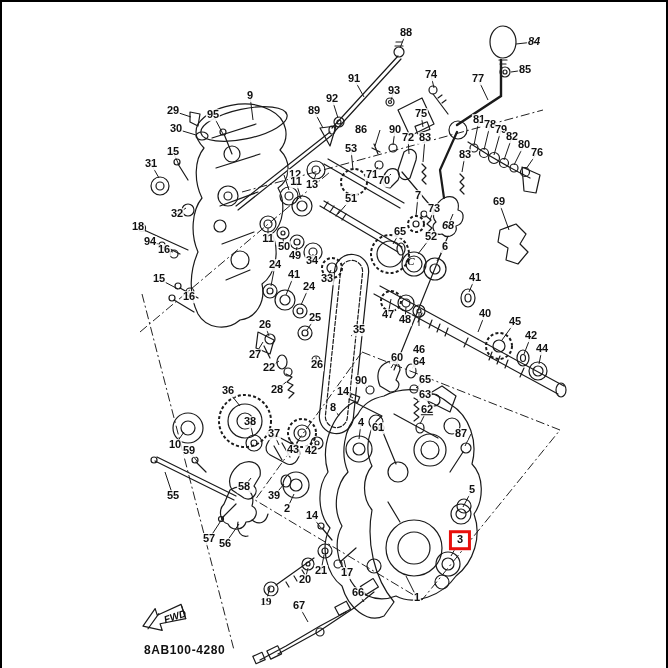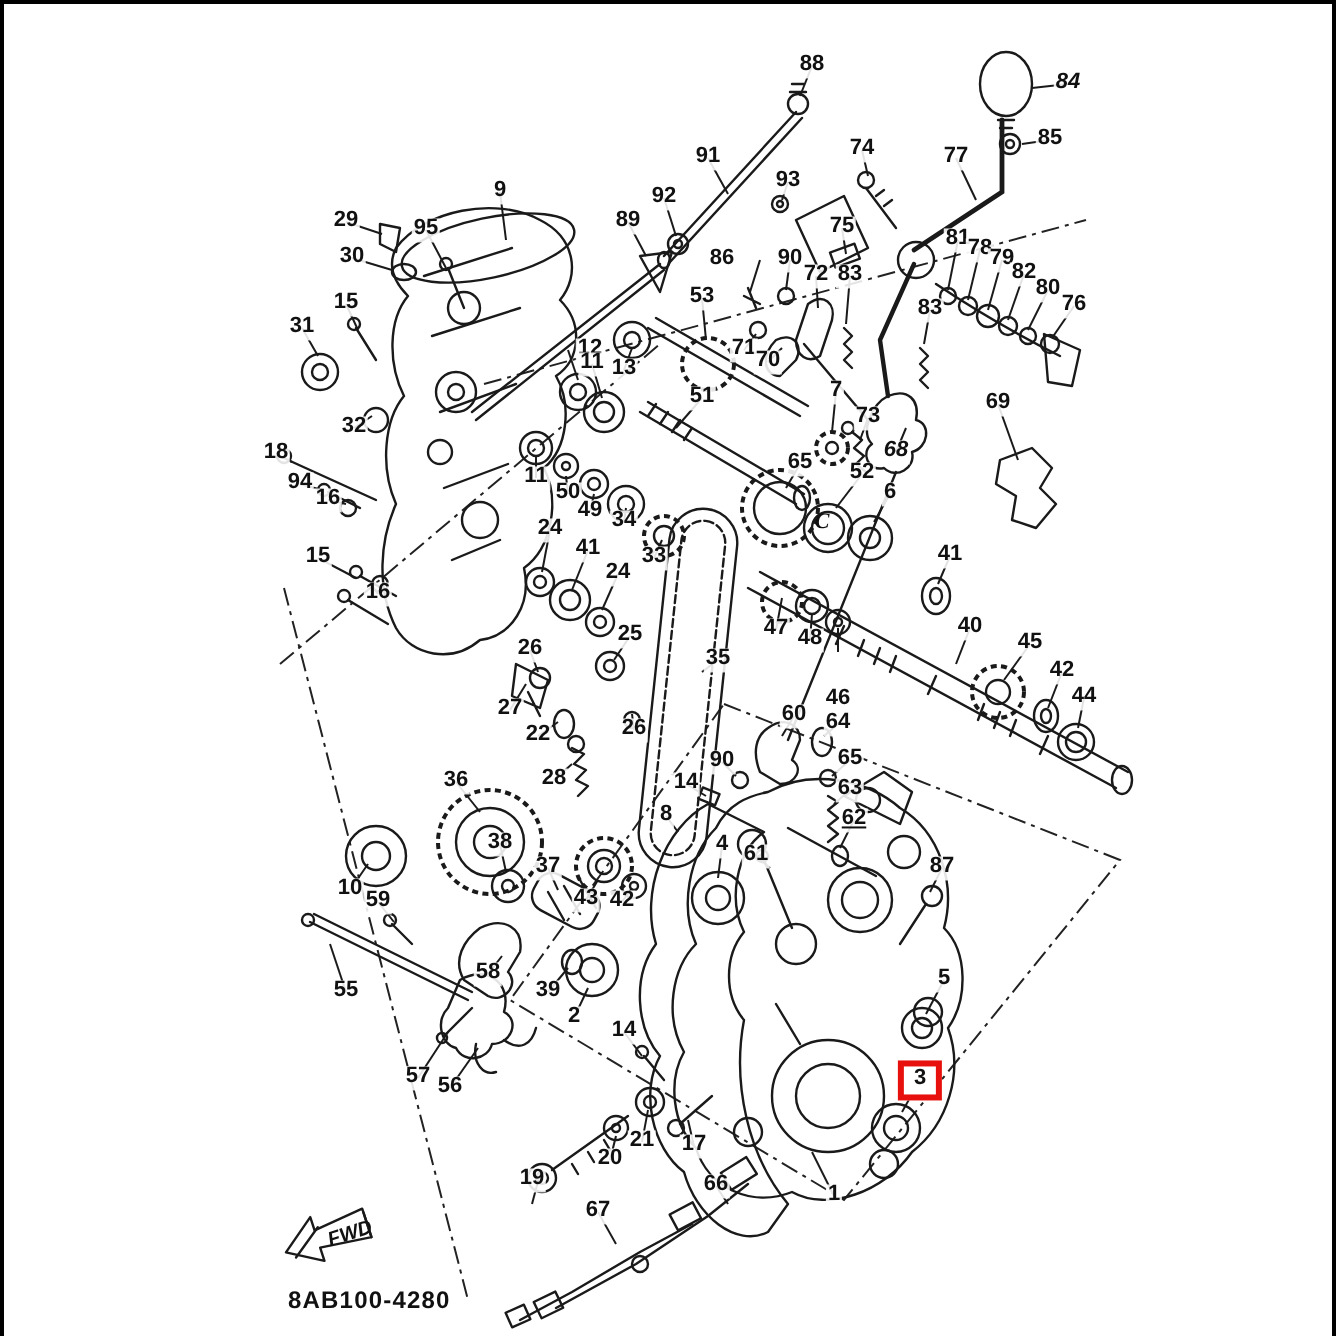--- a/index.html
+++ b/index.html
@@ -471,39 +471,39 @@
       <div class="lbl" style="left: 275px; top: 388px;">28</div>
       <div class="lbl" style="left: 226px; top: 389px;">36</div>
       <div class="lbl" style="left: 341px; top: 390px;">14</div>
       <div class="lbl" style="left: 423px; top: 393px;">63</div>
       <div class="lbl" style="left: 331px; top: 406px;">8</div>
       <div class="lbl" style="left: 425px; top: 408px; text-decoration: underline;">62</div>
       <div class="lbl" style="left: 359px; top: 421px;">4</div>
       <div class="lbl" style="left: 376px; top: 426px;">61</div>
       <div class="lbl" style="left: 248px; top: 420px;">38</div>
       <div class="lbl" style="left: 272px; top: 432px;">37</div>
-      <div class="lbl" style="left: 469px; top: 432px; text-align: right;">87</div>
+      <div class="lbl" style="left: 459px; top: 432px; text-align: right;">87</div>
       <div class="lbl" style="left: 173px; top: 443px;">10</div>
       <div class="lbl" style="left: 291px; top: 448px;">43</div>
       <div class="lbl" style="left: 309px; top: 449px;">42</div>
       <div class="lbl" style="left: 187px; top: 449px;">59</div>
       <div class="lbl" style="left: 171px; top: 494px;">55</div>
       <div class="lbl" style="left: 242px; top: 485px;">58</div>
       <div class="lbl" style="left: 272px; top: 494px;">39</div>
       <div class="lbl" style="left: 285px; top: 507px;">2</div>
       <div class="lbl" style="left: 470px; top: 488px;">5</div>
       <div class="lbl" style="left: 310px; top: 514px;">14</div>
       <div class="lbl hl" style="left: 458px; top: 538px;">3</div>
       <div class="lbl" style="left: 207px; top: 537px;">57</div>
       <div class="lbl" style="left: 223px; top: 542px;">56</div>
       <div class="lbl" style="left: 319px; top: 569px;">21</div>
       <div class="lbl" style="left: 345px; top: 571px;">17</div>
       <div class="lbl" style="left: 303px; top: 578px;">20</div>
       <div class="lbl" style="left: 356px; top: 591px;">66</div>
       <div class="lbl" style="left: 415px; top: 596px;">1</div>
-      <div class="lbl" style="left: 264px; top: 588px;">19</div>
+      <div class="lbl" style="left: 264px; top: 600px; font-family: Liberation Serif, serif;">19</div>
       <div class="lbl" style="left: 297px; top: 604px;">67</div>
     </div>
 
   <div class="marking" id="marking-c" style="left: 409px; top: 259px;">C</div>
 
   <div class="code" style="left:142px;top:641px">8AB100-4280</div>
 </div>
 
 </body></html>

